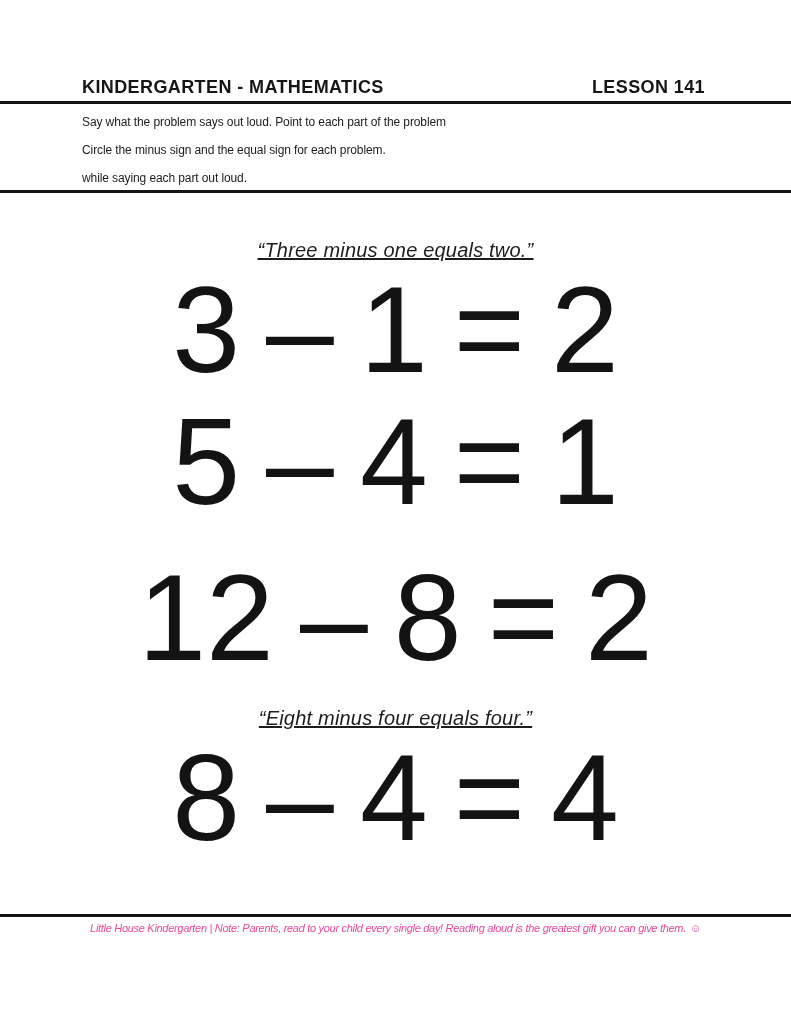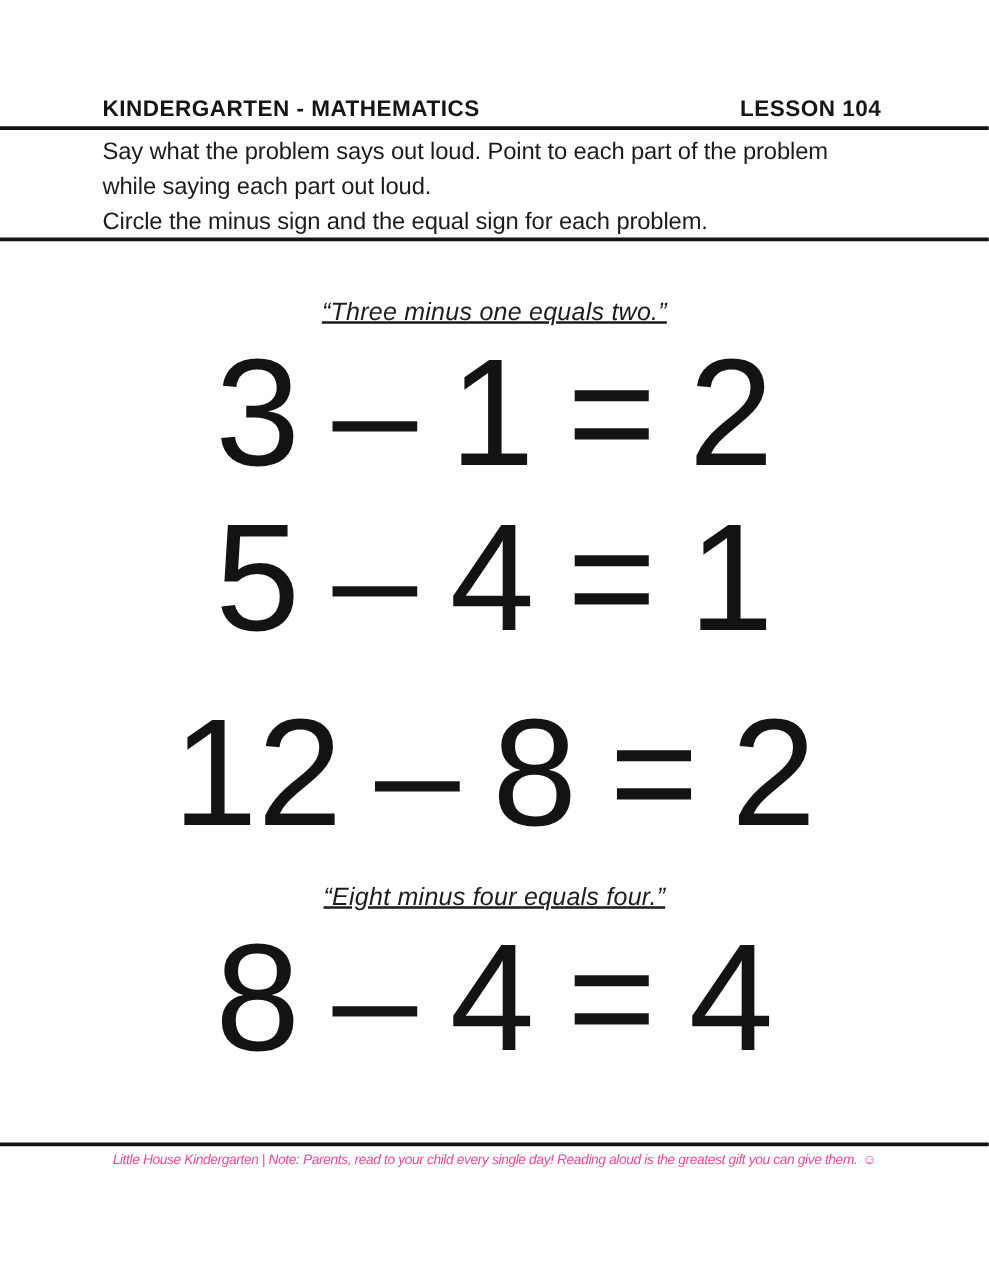--- a/index.html
+++ b/index.html
@@ -23,21 +23,21 @@
   .header {
     position: absolute; top: 77px; left: 82px; right: 86px;
     display: flex; justify-content: space-between; align-items: baseline;
     font-weight: 700; font-size: 18px; letter-spacing: 0.4px;
     color: #161616;
   }
 
   
   .instructions {
     position: absolute; top: 108px; left: 82px;
-    font-size: 19px; line-height: 28px; letter-spacing: -0.1px;
+    font-size: 12px; line-height: 28px; letter-spacing: -0.1px;
     white-space: nowrap; color: #1c1c1c;
   }
 
   
   .problem { position: absolute; left: 0; right: 0; text-align: center; }
   .problem-1 { top: 238px; }
   .problem-2 { top: 394px; }
   .problem-3 { top: 550px; }
   .problem-4 { top: 706px; }
   .caption {
@@ -61,29 +61,29 @@
   }
   .footer-text .smiley { margin-left: 4px; font-style: normal; }
 </style>
 </head>
 <body>
 
 <div class="page">
 
   <header class="header">
     <span>KINDERGARTEN - MATHEMATICS</span>
-    <span>LESSON 104</span>
+    <span>LESSON 141</span>
   </header>
 
   <div class="rule rule-header"></div>
 
   <div class="instructions">
     <div>Say what the problem says out loud. Point to each part of the problem</div>
+    <div>Circle the minus sign and the equal sign for each problem.</div>
     <div>while saying each part out loud.</div>
-    <div>Circle the minus sign and the equal sign for each problem.</div>
   </div>
 
   <div class="rule rule-instructions"></div>
 
   <main>
 
     <section class="problem problem-1">
       <div class="caption">“Three minus one equals two.”</div>
       <div class="equation">
         <span>3</span>

